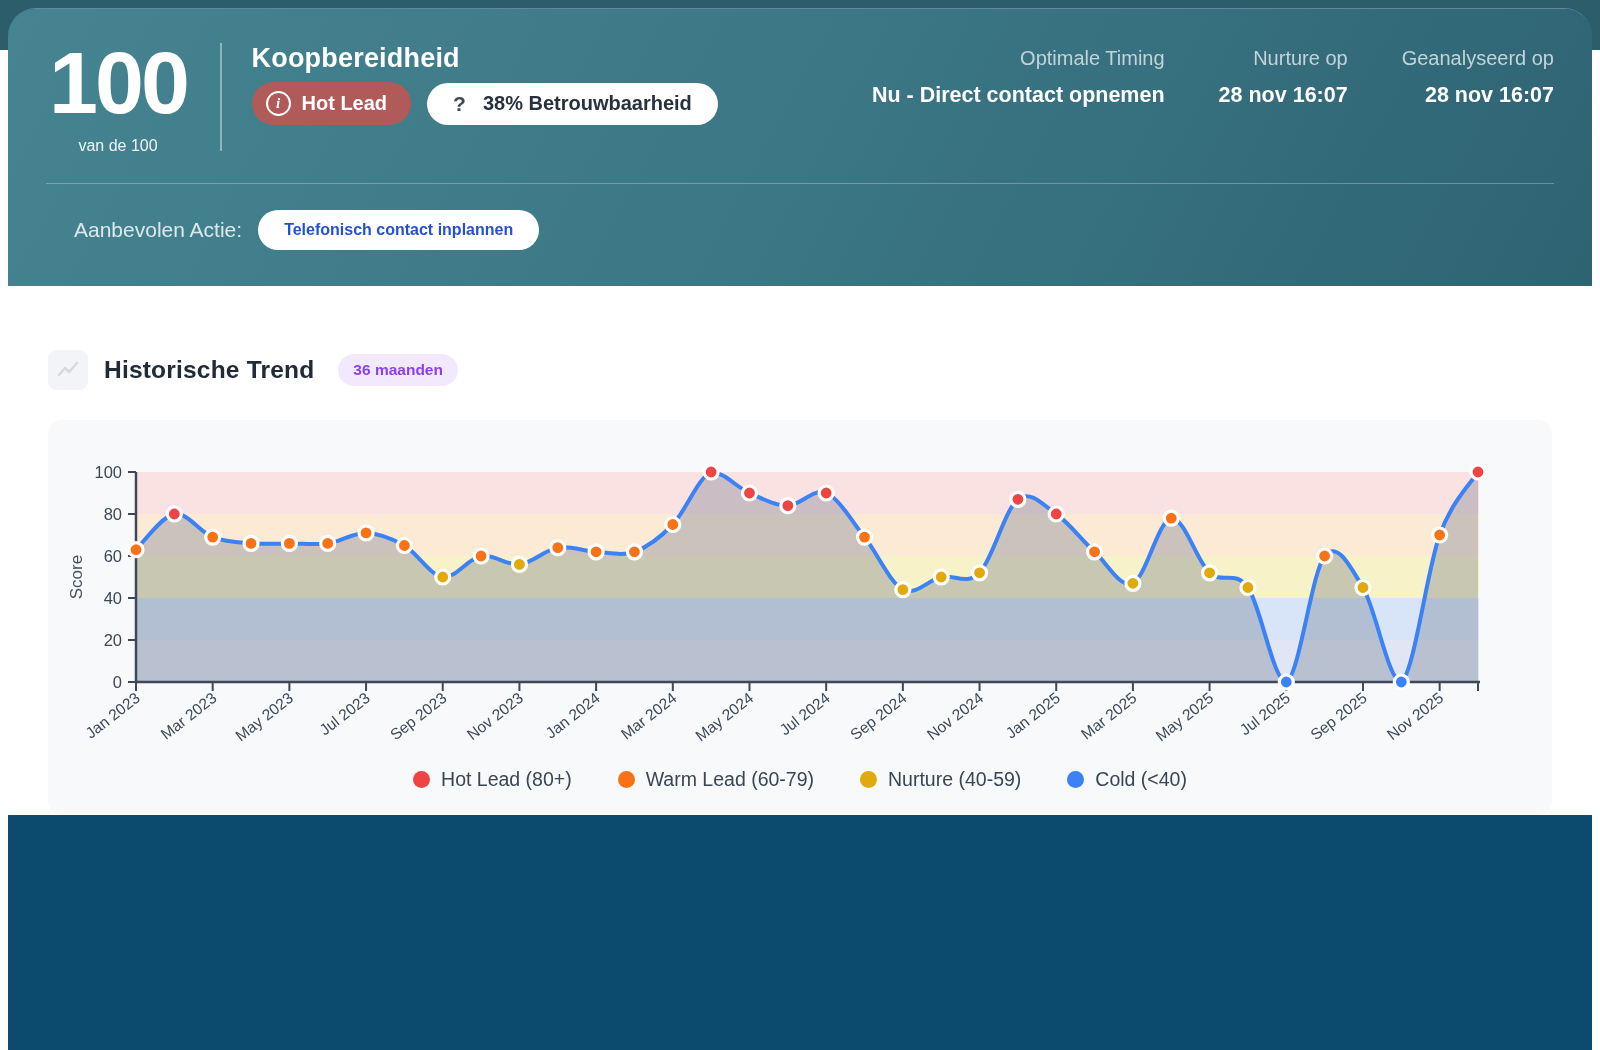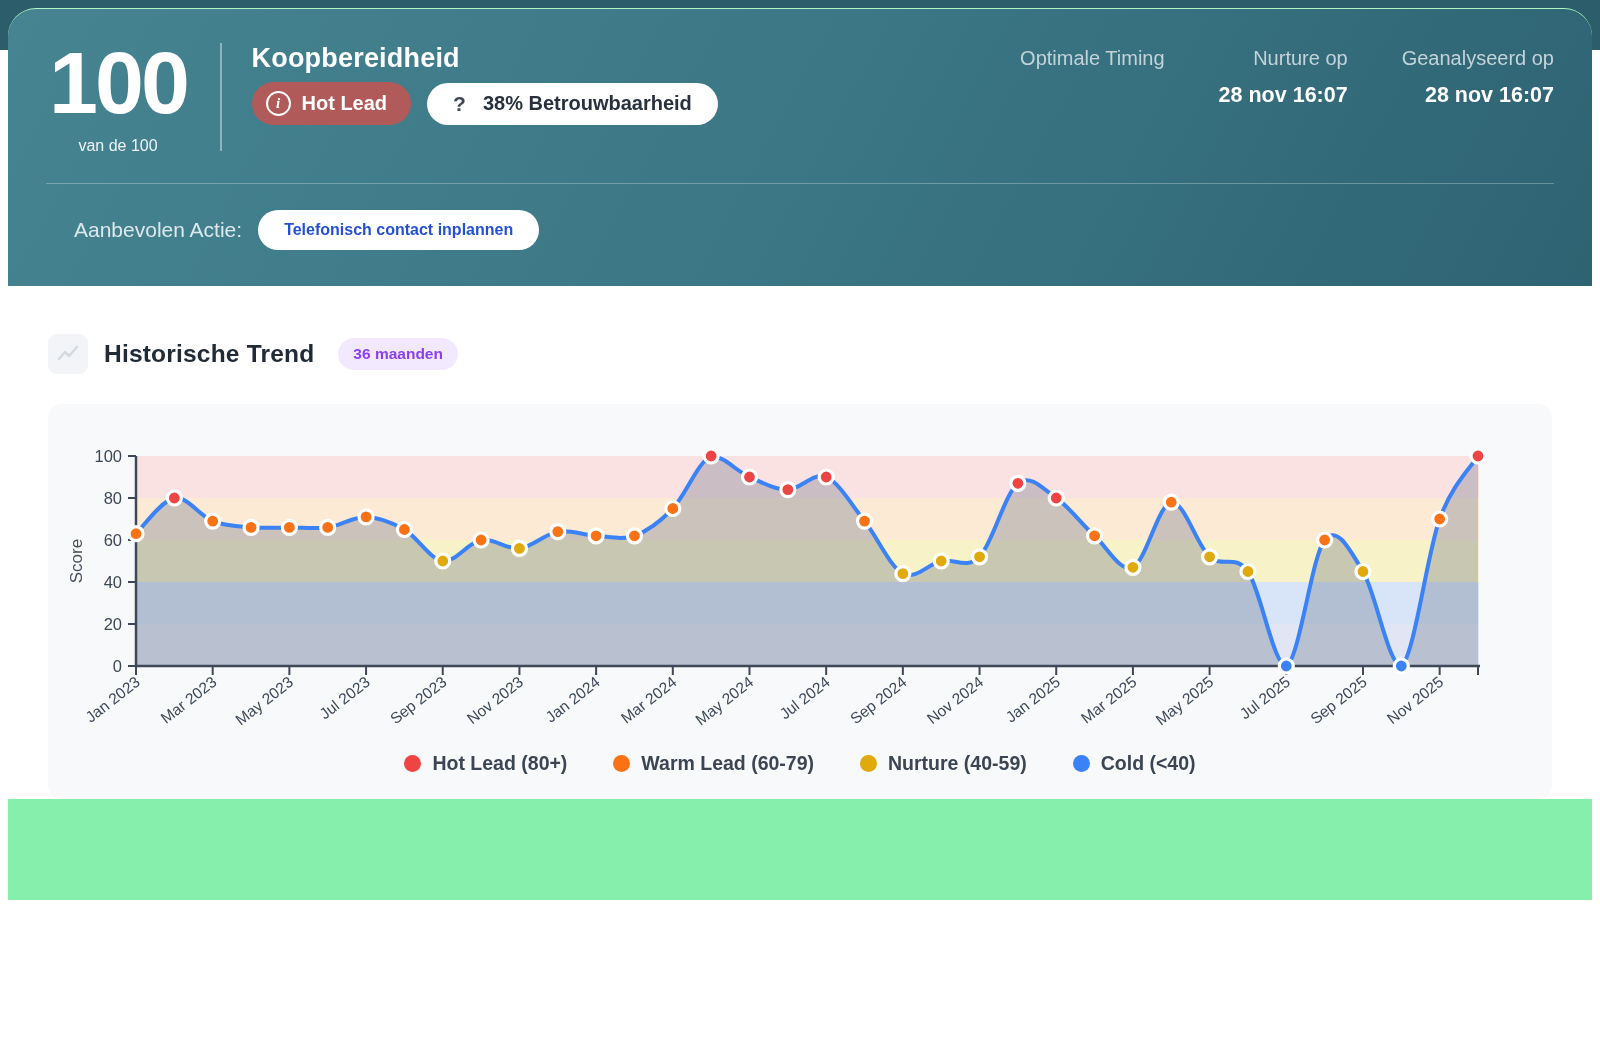--- a/index.html
+++ b/index.html
@@ -2,21 +2,21 @@
 <html><head>
 <meta charset="utf-8">
 <style>
   * { box-sizing: border-box; margin: 0; padding: 0; }
   html,body { width:1600px; height:1050px; overflow:hidden; }
   body { background:#ffffff; font-family:"Liberation Sans", sans-serif; position:relative; }
 
   .top-backdrop { position:absolute; top:0; left:0; right:0; height:50px; background:#2b5d6b; }
 
   .card { position:relative; margin:8px 8px 0 8px; border-radius:28px 28px 0 0; overflow:hidden;
-          background:#86efac; height:892px; border-top:1px solid rgba(255,255,255,.35); }
+          background:#0c4a6e; height:1042px; border-top:1px solid rgba(255,255,255,.35); }
 
   
   .header { background:linear-gradient(118deg, #468491 0%, #3b7684 52%, #2e6372 100%);
             padding:26px 38px 36px 38px; color:#fff; }
   .header-top { display:flex; align-items:flex-start; }
   .score-block { text-align:center; padding:4px 8px 0 2px; min-width:150px; }
   .score-value { font-size:88px; font-weight:bold; line-height:1.0; letter-spacing:-3px; }
   .score-sub { font-size:16px; margin-top:10px; color:#eef4f6; }
   .v-divider { width:1.5px; background:rgba(255,255,255,.4); align-self:stretch; margin:8px 30px 4px 24px; }
   .title { font-size:27px; font-weight:bold; margin:8px 0 8px 0; letter-spacing:.2px; }
@@ -34,30 +34,30 @@
   .stat-label { font-size:20px; color:#c3d3da; margin-bottom:13px; }
   .stat-value { font-size:21.5px; font-weight:bold; color:#fff; white-space:nowrap; }
   .h-divider { border:none; border-top:1px solid rgba(255,255,255,.28); margin:28px 0 26px 0; }
   .action-row { display:flex; align-items:center; gap:16px;margin-left:28px; }
   .action-label { font-size:21px; color:#dde8ec; }
   .action-pill { background:#fff; color:#2450d6; font-size:16px; font-weight:bold;
                  padding:11px 26px; border-radius:26px; border:none; cursor:pointer;
                  font-family:"Liberation Sans", sans-serif; }
 
   
-  .content { padding:48px 40px 0 40px; background:#fff; }
+  .content { padding:64px 40px 0 40px; background:#fff; }
   .trend-header { display:flex; align-items:center; gap:16px; }
   .chart-icon-box { width:40px; height:40px; background:#f2f4f7; border-radius:9px;
                     display:flex; align-items:center; justify-content:center; }
   .trend-title { font-size:24.5px; font-weight:bold; color:#212b38; letter-spacing:.2px; }
   .trend-badge { background:#f3e9fe; color:#8a3ff0; font-size:15.5px; font-weight:bold;
                  padding:7px 15px; border-radius:17px; margin-left:8px; }
   .chart-card { margin-top:30px; background:#f7f9fa; border-radius:14px; }
   #trend-svg { display:block; width:1520px; height:340px; }
-  .legend { display:flex; justify-content:center; gap:46px; padding:8px 0 24px 0;font-weight:bold; }
+  .legend { display:flex; justify-content:center; gap:46px; padding:8px 0 24px 0; }
   .legend-item { display:flex; align-items:center; gap:11px; font-size:19.5px; color:#3b4553; }
   .legend-dot { width:17px; height:17px; border-radius:50%; flex:0 0 auto; }
 </style>
 </head>
 <body>
 
 <div class="top-backdrop"></div>
 
 <div class="card">
 
@@ -77,20 +77,21 @@
           </div>
           <div class="badge-conf">
             <span class="q-mark">?</span>
             <span>38% Betrouwbaarheid</span>
           </div>
         </div>
       </div>
       <div class="stats">
         <div class="stat">
           <div class="stat-label">Optimale Timing</div>
+          <div class="stat-value">Nu - Direct contact opnemen</div>
         </div>
         <div class="stat">
           <div class="stat-label">Nurture op</div>
           <div class="stat-value">28 nov 16:07</div>
         </div>
         <div class="stat">
           <div class="stat-label">Geanalyseerd op</div>
           <div class="stat-value">28 nov 16:07</div>
         </div>
       </div>

